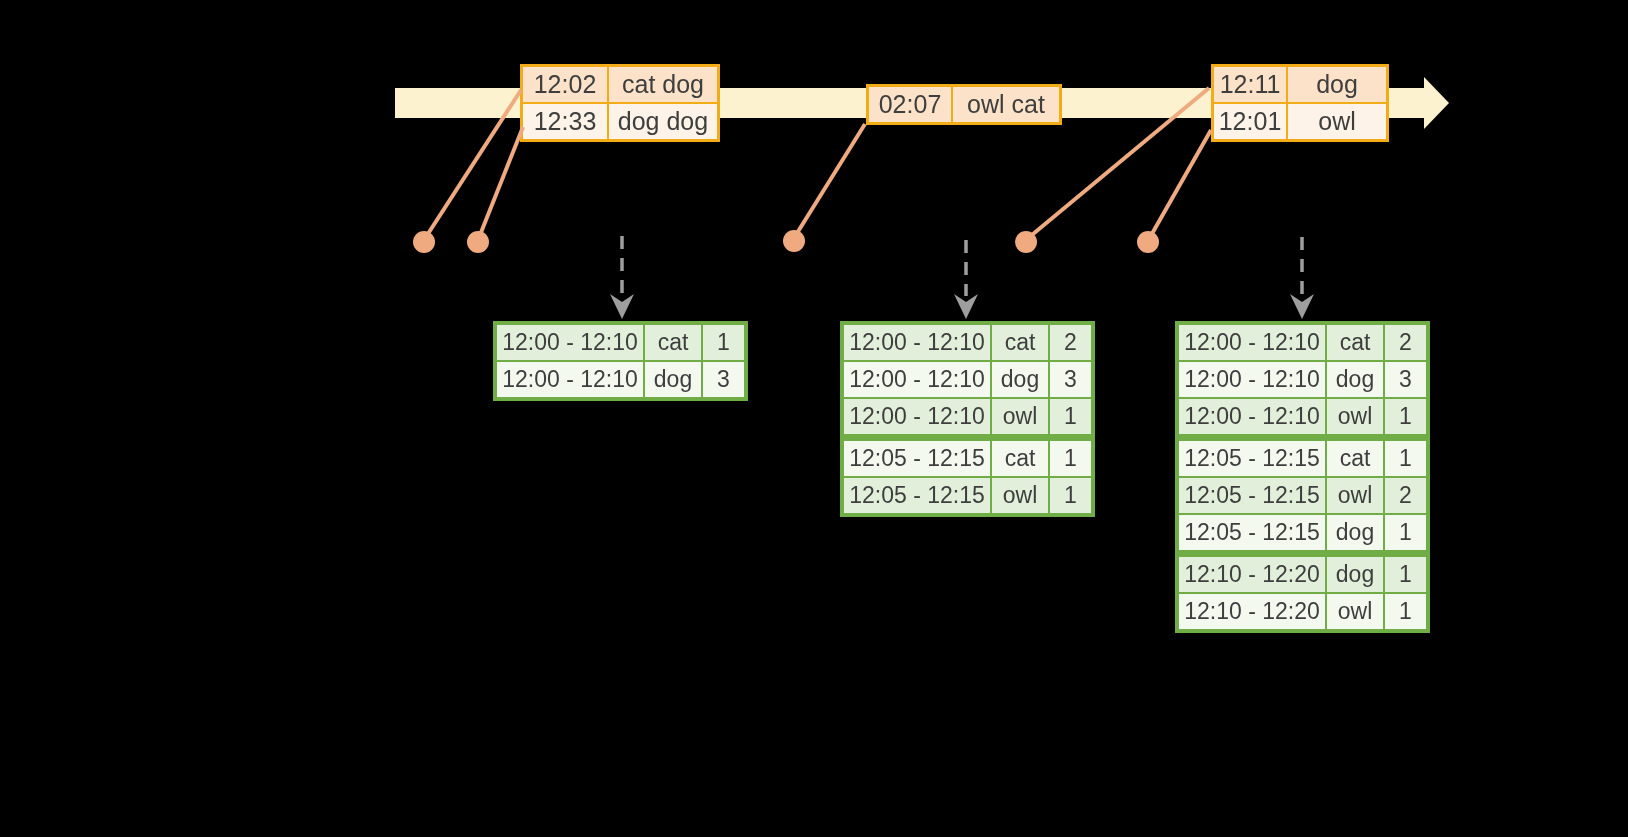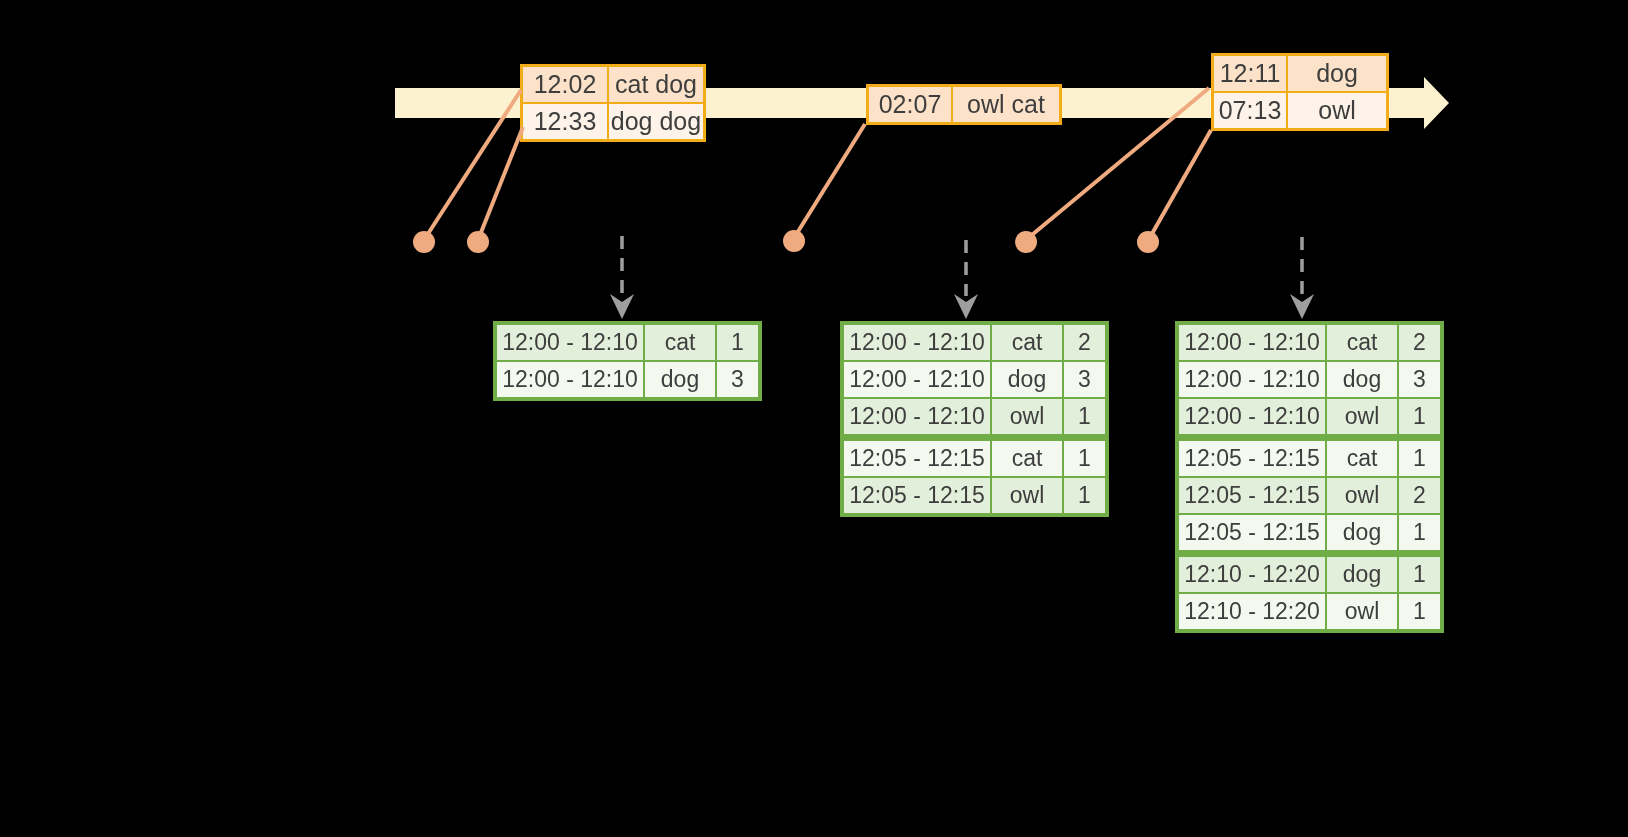--- a/index.html
+++ b/index.html
@@ -10,30 +10,30 @@
   }
   
   .timeline-band{position:absolute;left:395px;top:88px;width:1029px;height:30px;background:var(--cream,#fdf2cf);}
   .timeline-head{position:absolute;left:1424px;top:77px;width:0;height:0;
     border-left:25px solid var(--cream,#fdf2cf);border-top:26px solid transparent;border-bottom:26px solid transparent;}
   
   .event-table{position:absolute;background:var(--gold,#f2ac18);padding:3px;display:flex;flex-direction:column;gap:2px;z-index:2;}
   .e-row{display:flex;gap:2px;}
   .e-cell{height:35px;display:flex;align-items:center;justify-content:center;font-size:25px;background:var(--peachLight,#fdf3e8);}
   .e-row.odd .e-cell{background:var(--peach,#fbe2c8);}
-  .et1{left:520px;top:64px;} .et1 .time{width:84px;} .et1 .words{width:94px;}
+  .et1{left:520px;top:64px;} .et1 .time{width:84px;} .et1 .words{width:108px;}
   .et2{left:866px;top:84px;} .et2 .time{width:82px;} .et2 .words{width:106px;}
-  .et3{left:1211px;top:53px;} .et3 .time{width:72px;} .et3 .words{width:98px;}
+  .et3{left:1211px;top:64px;} .et3 .time{width:72px;} .et3 .words{width:98px;}
   
   .result-table{position:absolute;background:var(--green,#70ad47);padding:4px;display:flex;flex-direction:column;gap:2px;z-index:2;}
   .r-row{display:flex;gap:2px;}
   .r-cell{height:35px;display:flex;align-items:center;justify-content:center;font-size:23px;background:var(--greenFill,#e2efda);}
   .r-row.even .r-cell{background:var(--greenFillLight,#f4f9f0);}
   .r-row.group-start{margin-top:5px;}
-  .rt .win{width:146px;} .rt .word{width:70px;} .rt .cnt{width:41px;}
+  .rt .win{width:146px;} .rt .word{width:56px;} .rt .cnt{width:41px;}
   .rt1{left:493px;top:321px;}
   .rt2{left:840px;top:321px;}
   .rt3{left:1175px;top:321px;}
   
   .overlay{position:absolute;left:0;top:0;z-index:3;pointer-events:none;}
 </style>
 </head>
 <body>
 
 <div class="canvas">
@@ -63,21 +63,21 @@
     </div>
 
   <div class="event-table et3">
 
       <div class="e-row odd">
         <div class="e-cell time">12:11</div>
         <div class="e-cell words">dog</div>
       </div>
 
       <div class="e-row even">
-        <div class="e-cell time">07:13</div>
+        <div class="e-cell time">12:01</div>
         <div class="e-cell words">owl</div>
       </div>
     </div>
 
   <svg class="overlay" width="1628" height="837" viewBox="0 0 1628 837">
     <g stroke="var(--salmon,#efaa80)" stroke-width="4">
       <line x1="521" y1="90" x2="424" y2="240"></line>
       <line x1="523" y1="127" x2="478" y2="240"></line>
       <line x1="865" y1="124" x2="794" y2="238"></line>
       <line x1="1209" y1="88" x2="1027" y2="239"></line>

